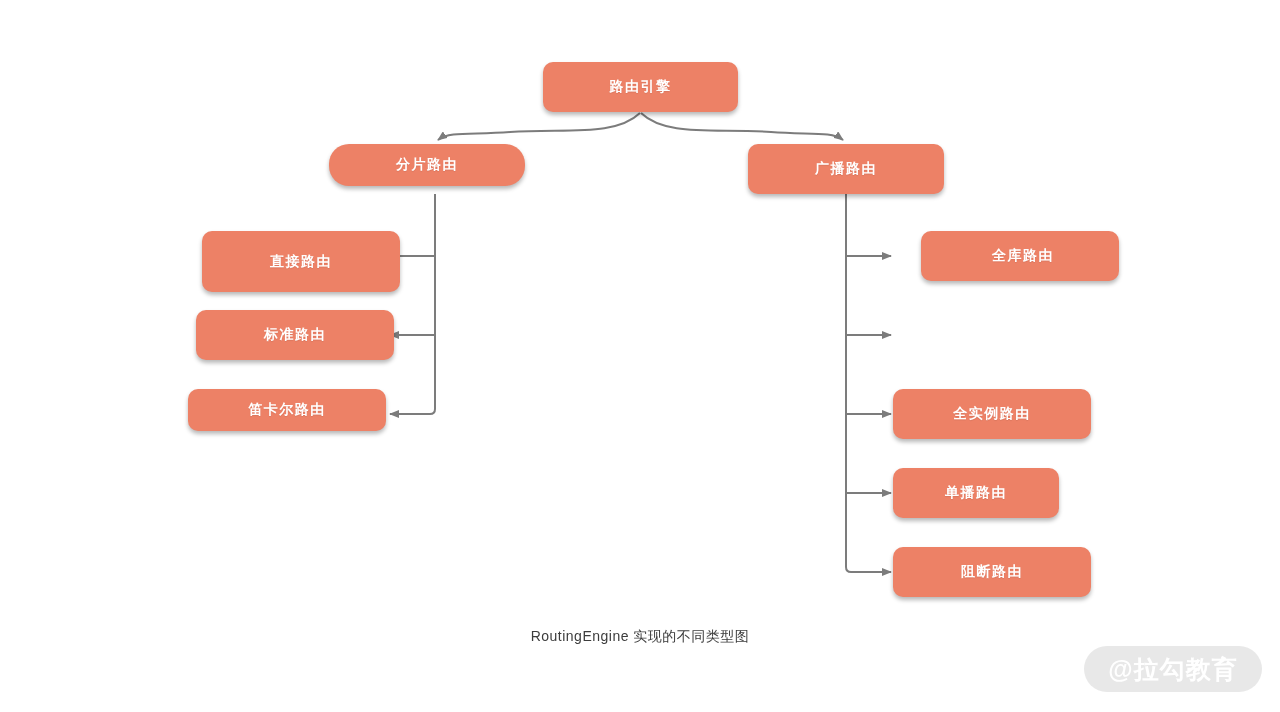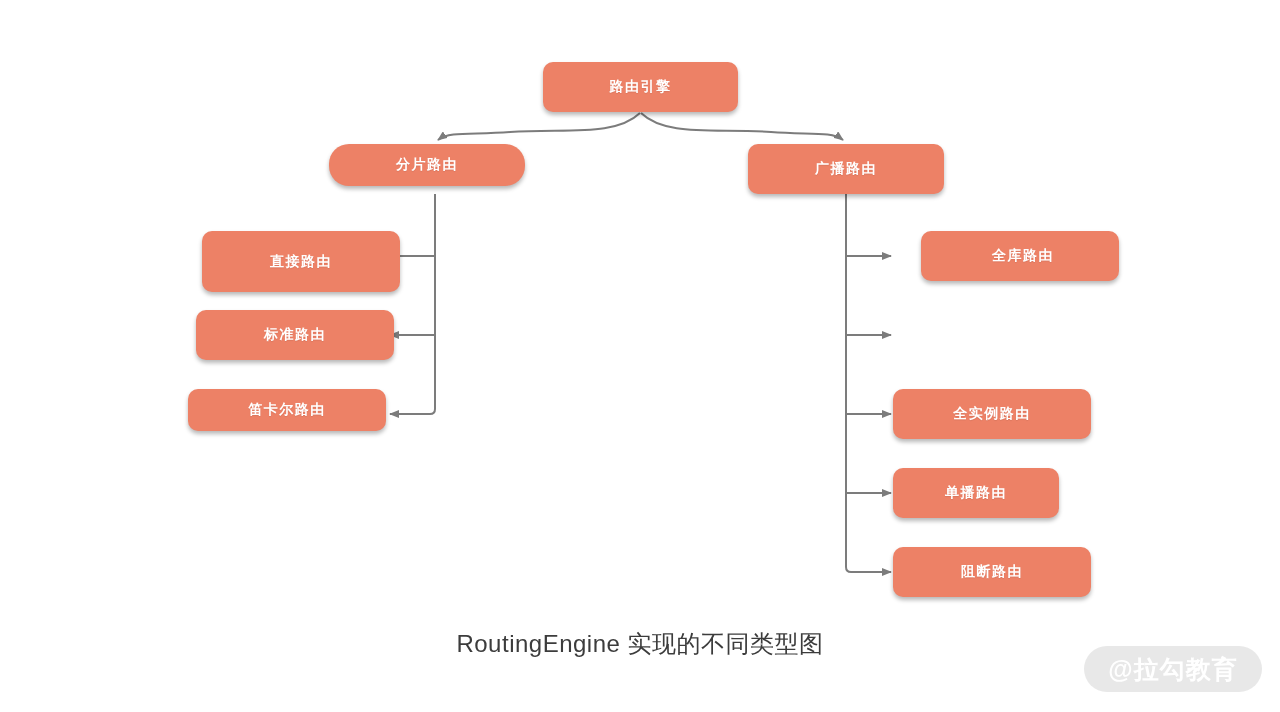--- a/index.html
+++ b/index.html
@@ -48,21 +48,21 @@
   .node.r0      { left: 921px; top: 231px; width: 198px; height: 50px; padding-left: 6px; }
   .node.r1      { left: 893px; top: 310px; width: 198px; height: 50px; }
   .node.r2      { left: 893px; top: 389px; width: 198px; height: 50px; }
   .node.r3      { left: 893px; top: 468px; width: 166px; height: 50px; }
   .node.r4      { left: 893px; top: 547px; width: 198px; height: 50px; }
   .caption {
     position: absolute;
     left: 0; right: 0;
     top: 628px;
     text-align: center;
-    font-size: 24px;
+    font-size: 14px;
     color: var(--caption-color);
     letter-spacing: 0.5px;
   }
   .watermark {
     position: absolute;
     right: 18px;
     bottom: 20px;
     width: 178px;
     height: 46px;
     border-radius: 23px;

